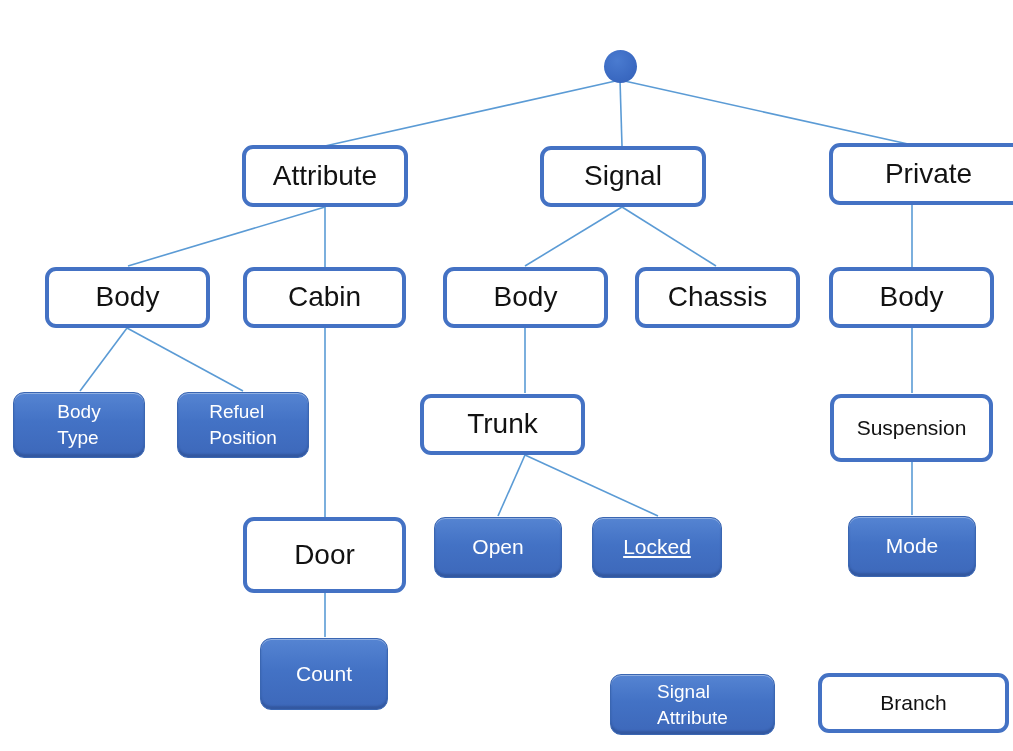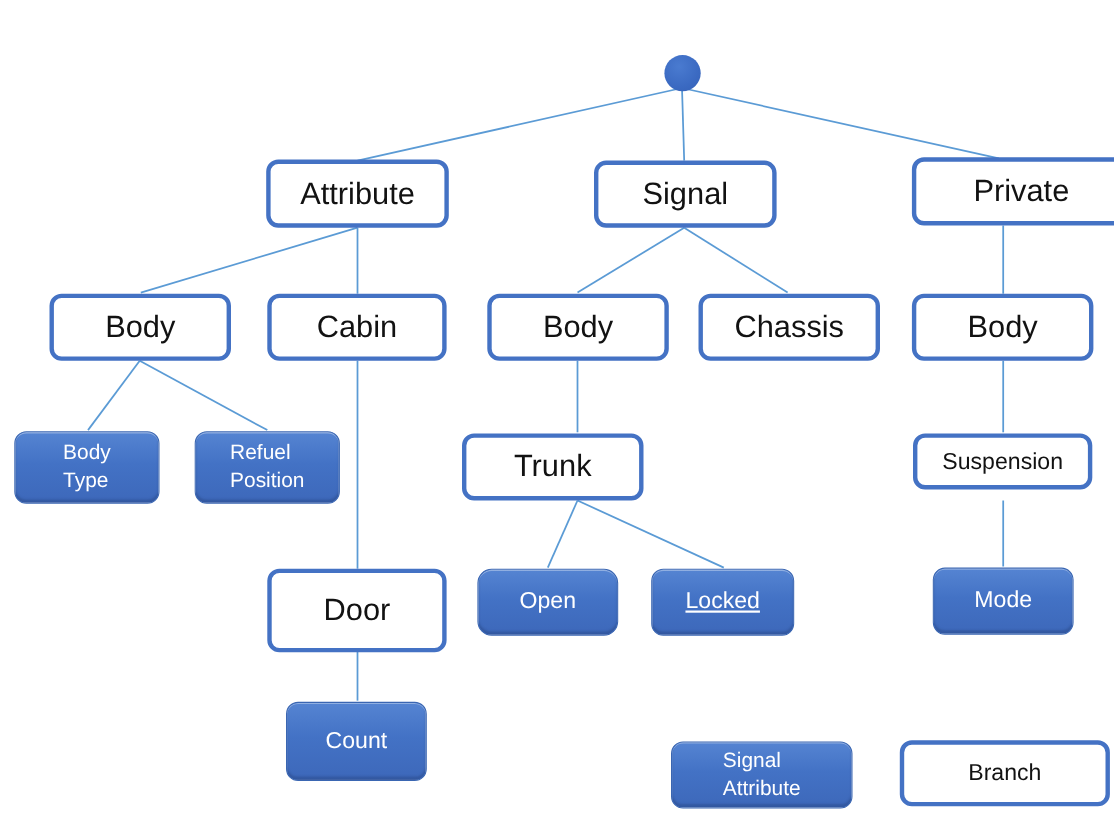--- a/index.html
+++ b/index.html
@@ -77,24 +77,24 @@
   <div class="node branch" style="left:243px;top:267px;width:163px;height:61px;">Cabin</div>
   <div class="node branch" style="left:443px;top:267px;width:165px;height:61px;">Body</div>
   <div class="node branch" style="left:635px;top:267px;width:165px;height:61px;">Chassis</div>
   <div class="node branch" style="left:829px;top:267px;width:165px;height:61px;">Body</div>
 
   <div class="node leaf" style="left:13px;top:392px;width:132px;height:66px;font-size:19px;">Body
 Type</div>
   <div class="node leaf" style="left:177px;top:392px;width:132px;height:66px;font-size:19px;">Refuel
 Position</div>
   <div class="node branch" style="left:420px;top:394px;width:165px;height:61px;">Trunk</div>
-  <div class="node branch small" style="left:830px;top:394px;width:163px;height:51px;">Suspension</div>
+  <div class="node branch small" style="left:830px;top:394px;width:163px;height:68px;">Suspension</div>
 
   <div class="node branch" style="left:243px;top:517px;width:163px;height:76px;">Door</div>
-  <div class="node leaf" style="left:434px;top:517px;width:128px;height:61px;border-radius:13px;">Open</div>
+  <div class="node leaf" style="left:434px;top:517px;width:128px;height:61px;">Open</div>
   <div class="node leaf" style="left:592px;top:517px;width:130px;height:61px;text-decoration:underline;">Locked</div>
   <div class="node leaf" style="left:848px;top:516px;width:128px;height:61px;">Mode</div>
 
   <div class="node leaf" style="left:260px;top:638px;width:128px;height:72px;">Count</div>
 
   <div class="node leaf" style="left:610px;top:674px;width:165px;height:61px;font-size:19px;">Signal
 Attribute</div>
   <div class="node branch small" style="left:818px;top:673px;width:191px;height:60px;">Branch</div>
 
 </div>

